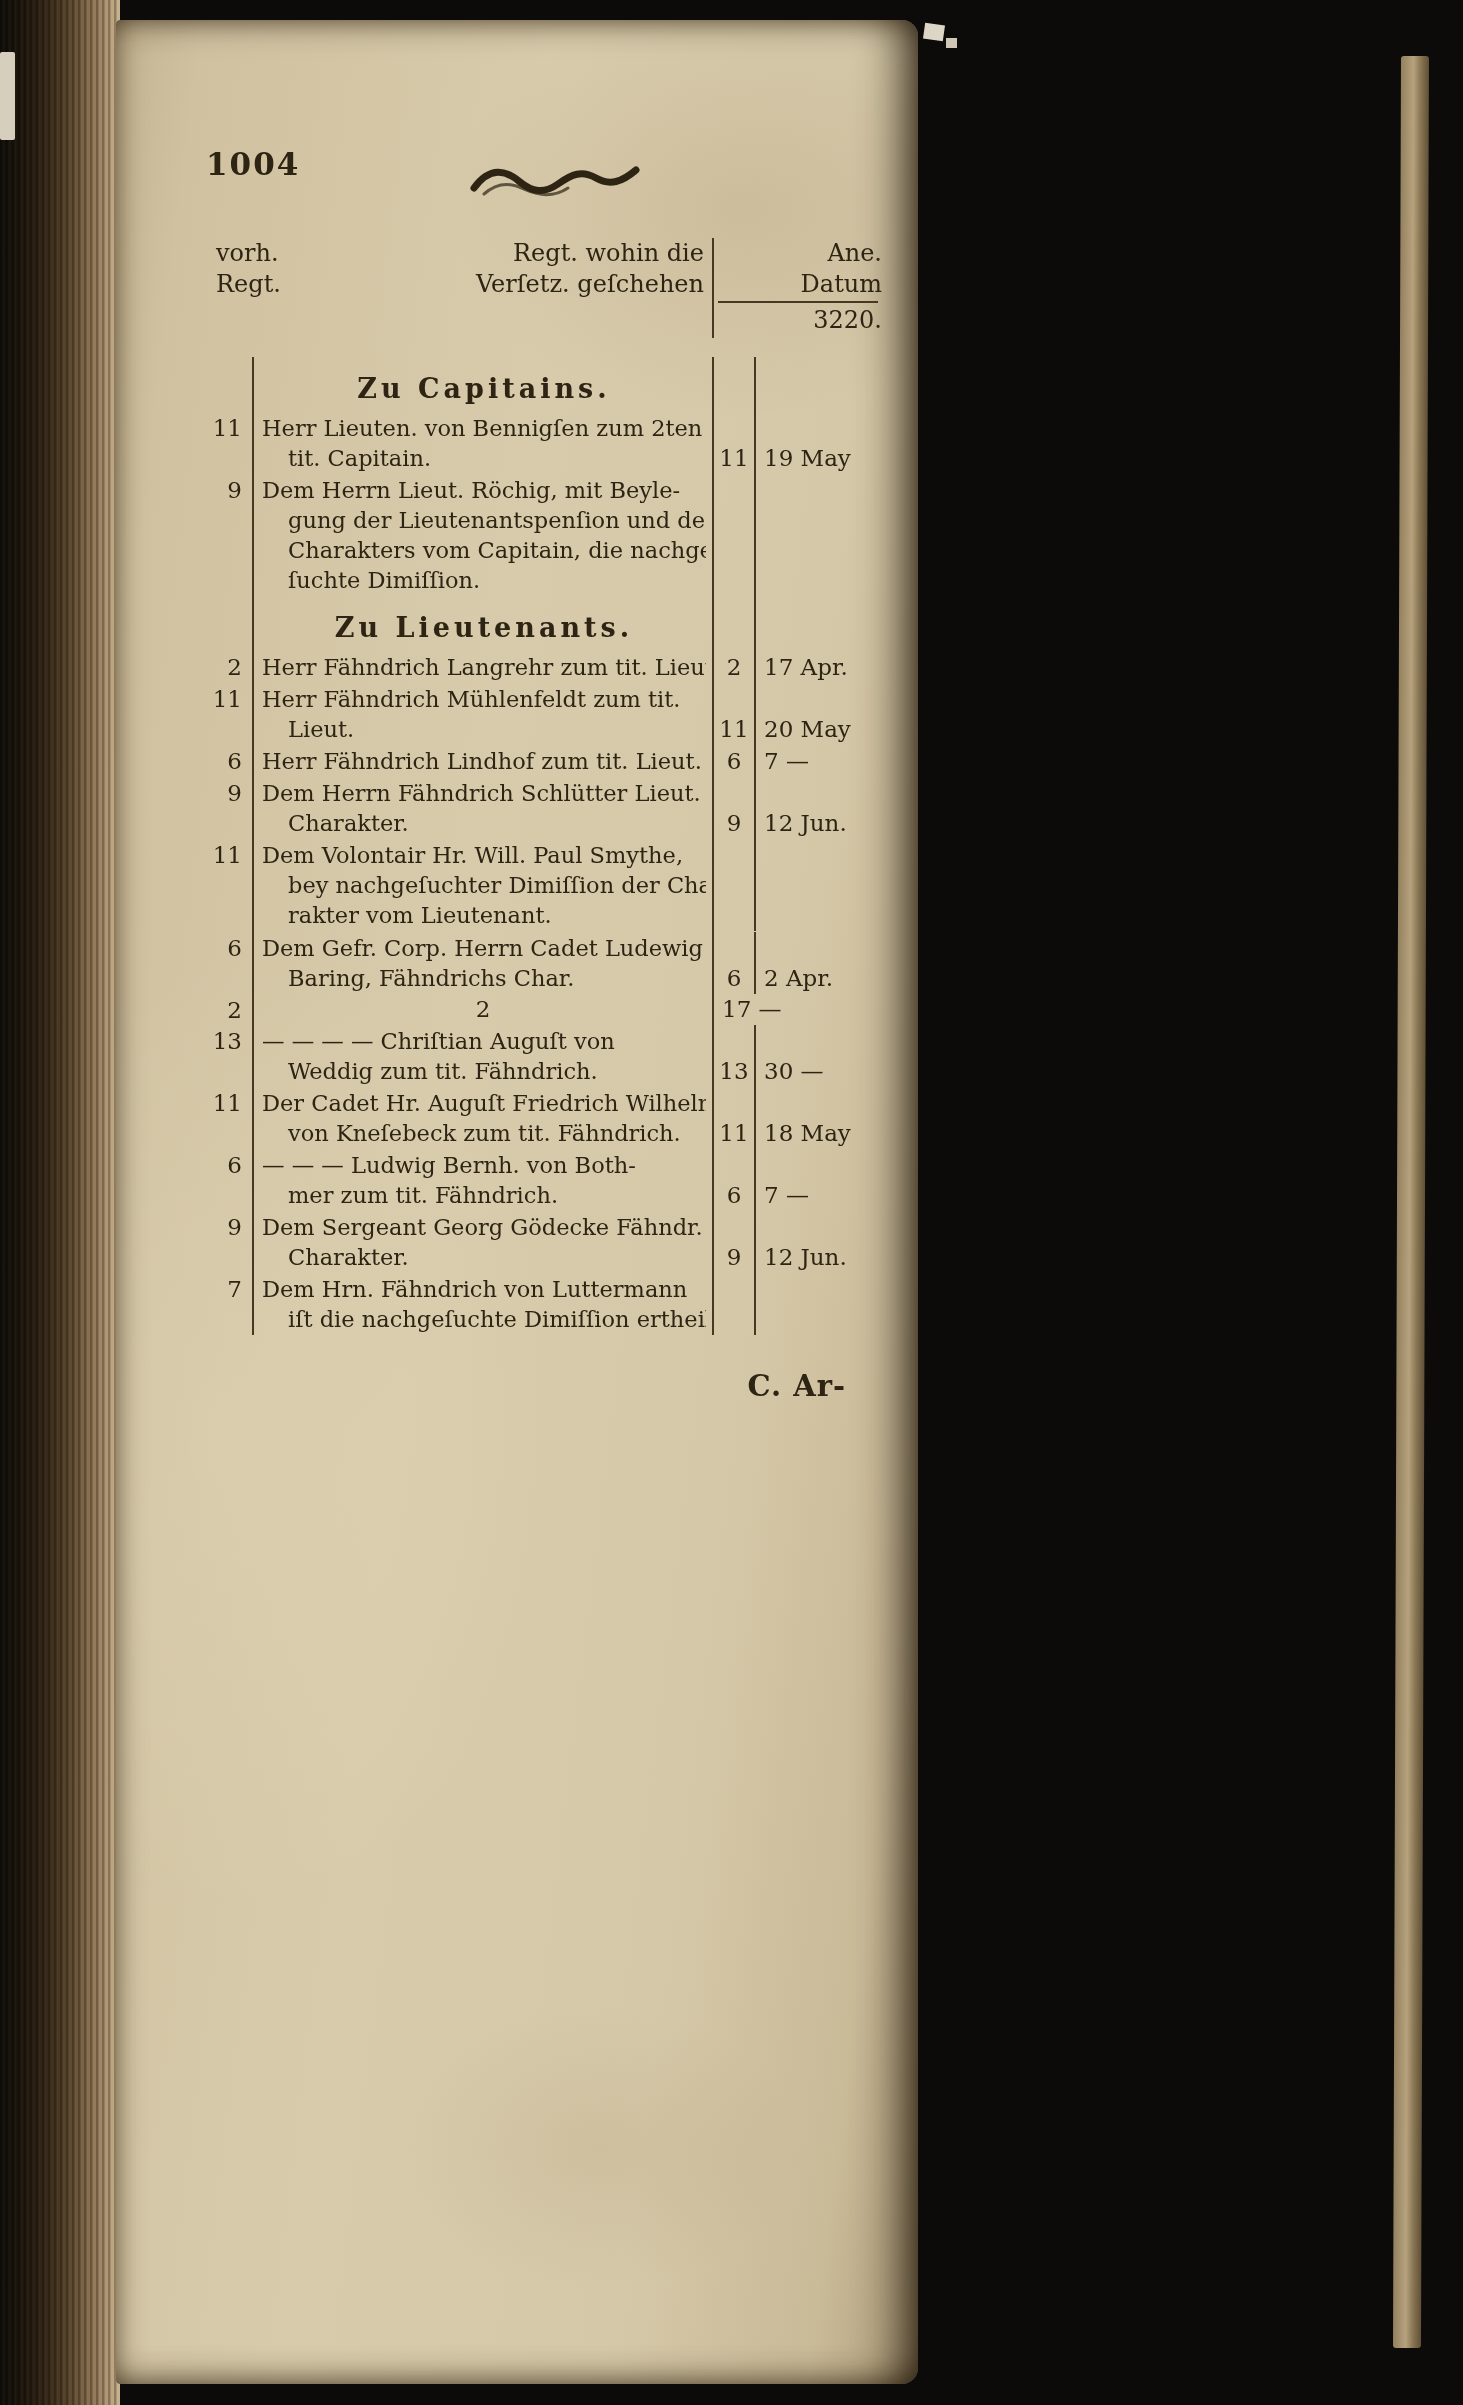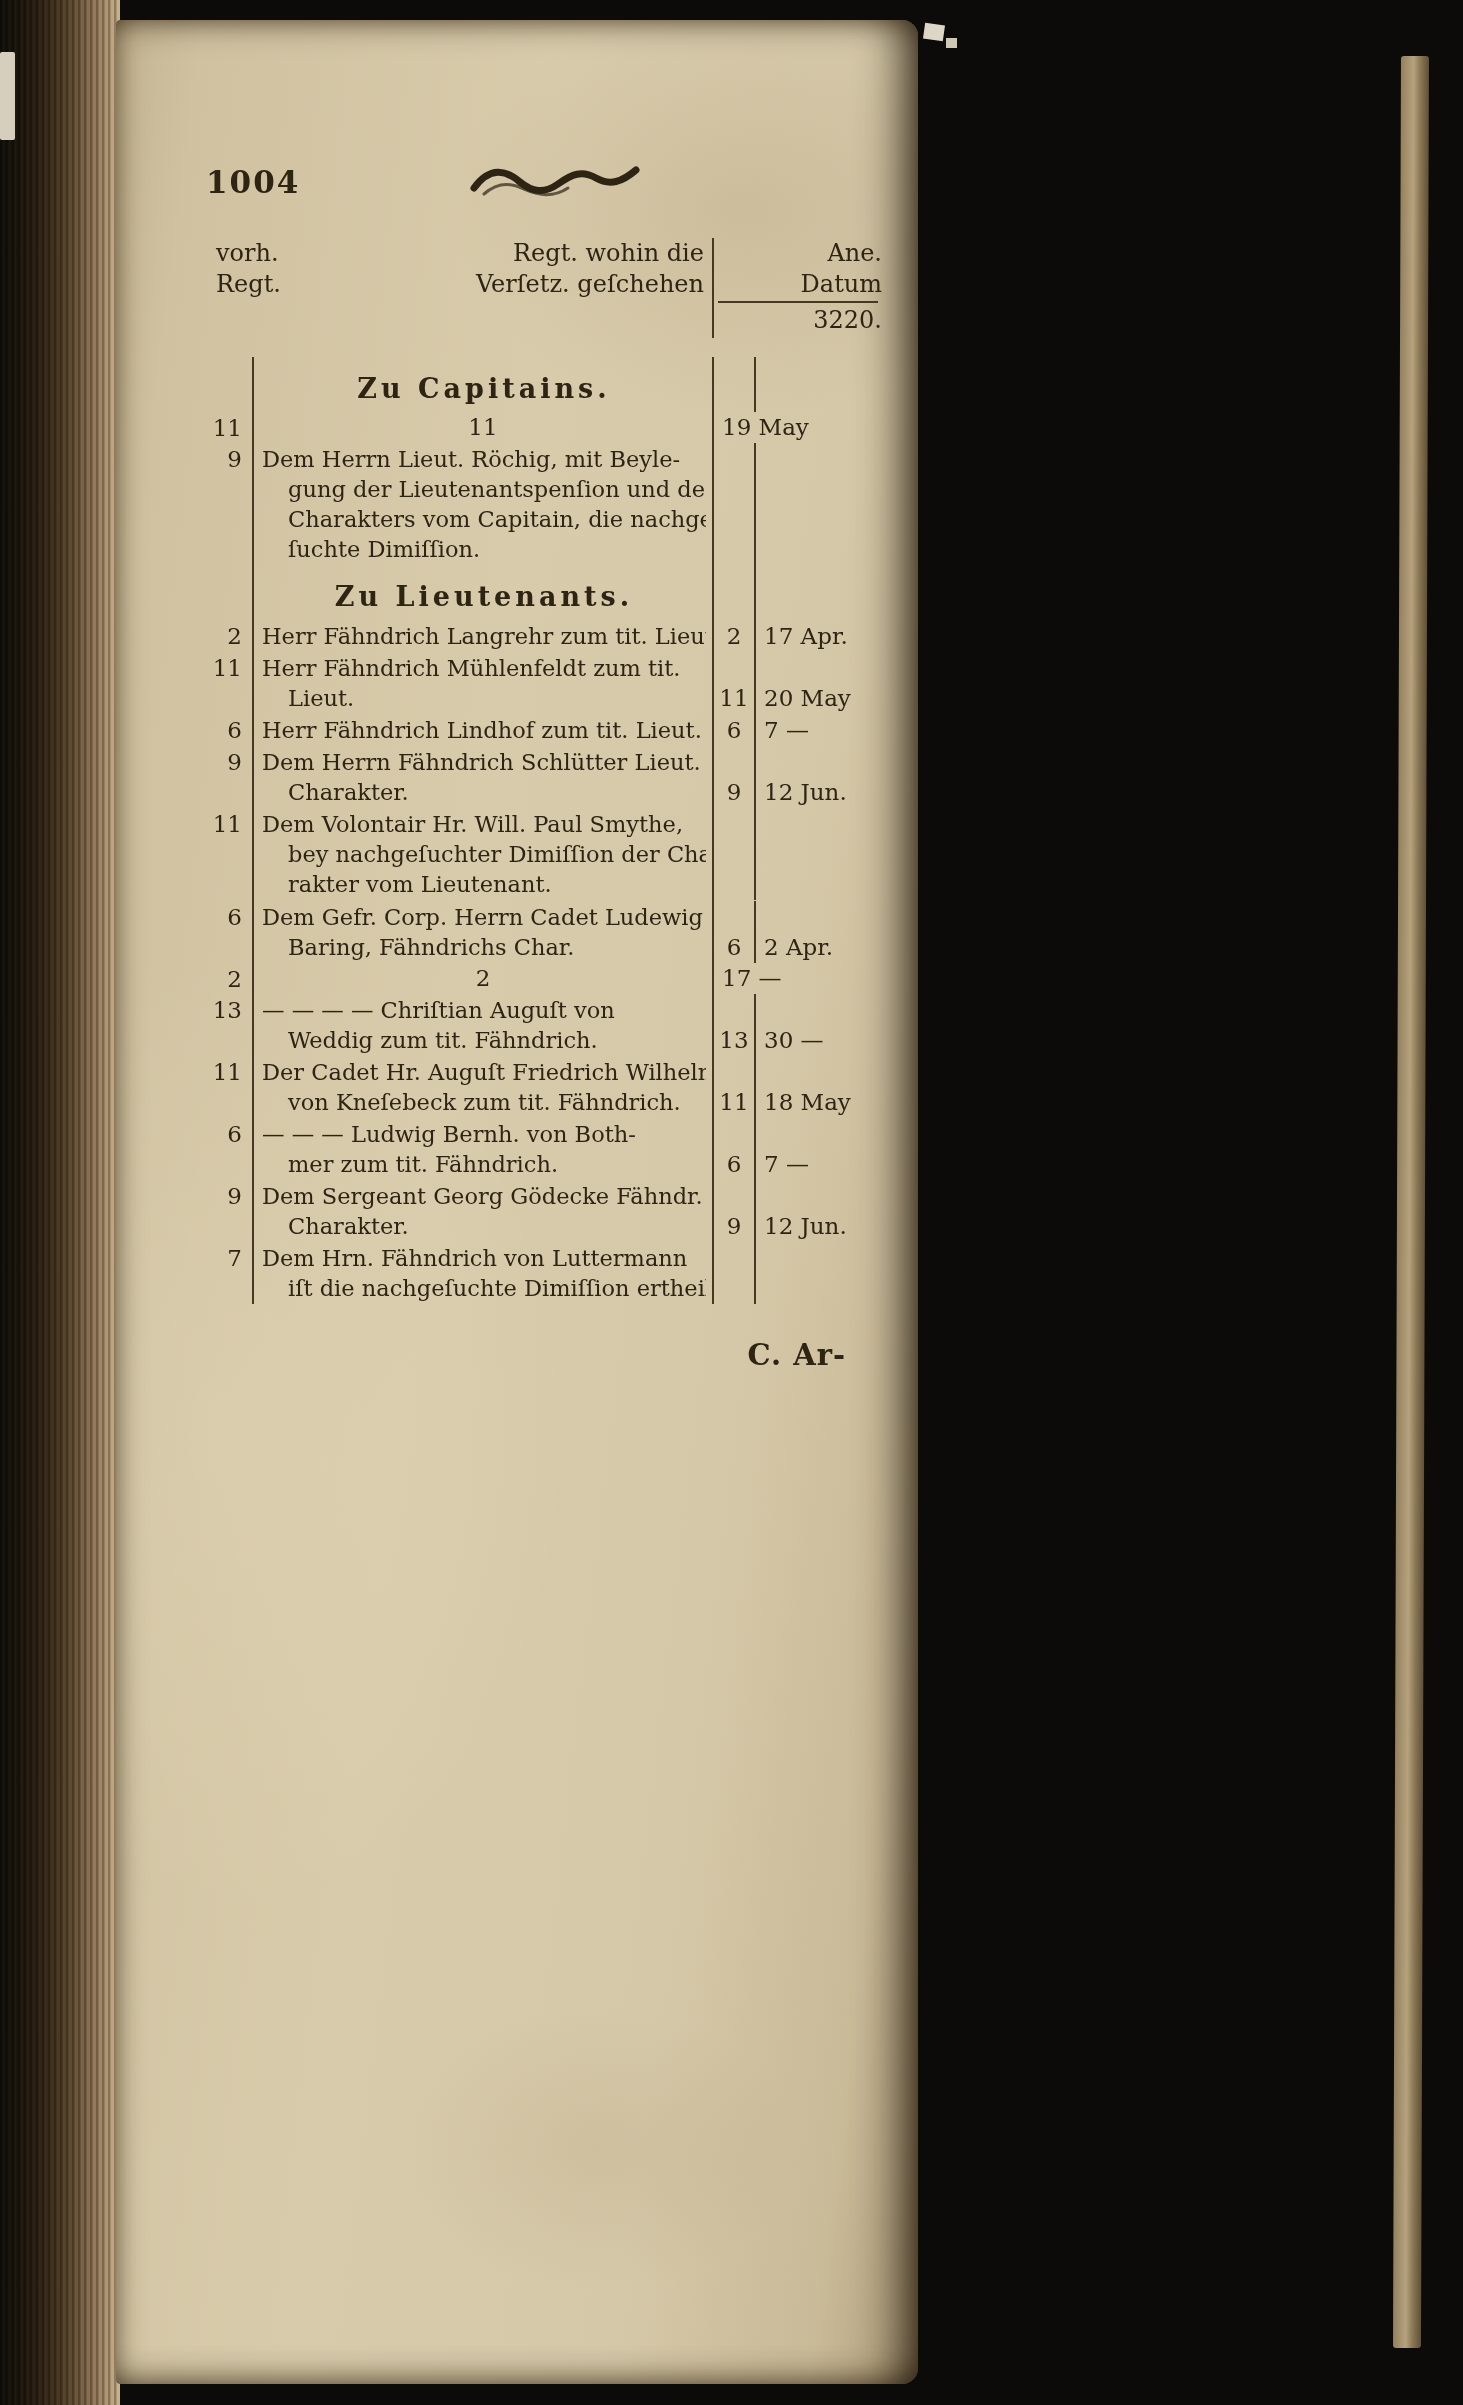--- a/index.html
+++ b/index.html
@@ -56,21 +56,21 @@
       inset 16px 0 28px -14px rgba(70,52,28,.55),
       inset 0 16px 26px -16px rgba(70,52,28,.50),
       inset 0 -18px 30px -16px rgba(70,52,28,.55);
   }
 
   .content { position:absolute; left:88px; top:126px; width:678px; color:#2e2414; }
 
   
   .pagenum-row { position:relative; height:92px; }
   .pagenum {
-    position:absolute; left:2px; top:18px;
+    position:absolute; left:2px; top:0;
     font-size:31px; font-weight:bold; letter-spacing:2px;
   }
   .ornament { position:absolute; left:266px; top:14px; }
 
   
   .header-grid { display:grid; grid-template-columns:508px 170px; margin-bottom:19px; }
   .hA { display:flex; justify-content:space-between; padding-left:12px; align-items:flex-start; }
   .hcell { font-size:24px; line-height:31px; }
   .hmid { text-align:right; padding-right:8px; }
   .hB {
@@ -146,20 +146,24 @@
 
     <div>
         <div class="trow heading-row">
           <div class="c1"></div>
           <div class="c2">Zu Capitains.</div>
           <div class="c3"></div>
           <div class="c4"></div>
         </div>
         <div class="trow">
           <div class="c1">11</div>
+          <div class="c2">
+            <div class="tline">Herr Lieuten. von Bennigſen zum 2ten</div>
+            <div class="tline cont">tit. Capitain.</div>
+          </div>
           <div class="c3">11</div>
           <div class="c4">19 May</div>
         </div>
         <div class="trow">
           <div class="c1">9</div>
           <div class="c2">
             <div class="tline">Dem Herrn Lieut. Röchig, mit Beyle-</div>
             <div class="tline cont">gung der Lieutenantspenſion und des</div>
             <div class="tline cont">Charakters vom Capitain, die nachge-</div>
             <div class="tline cont">ſuchte Dimiſſion.</div>

